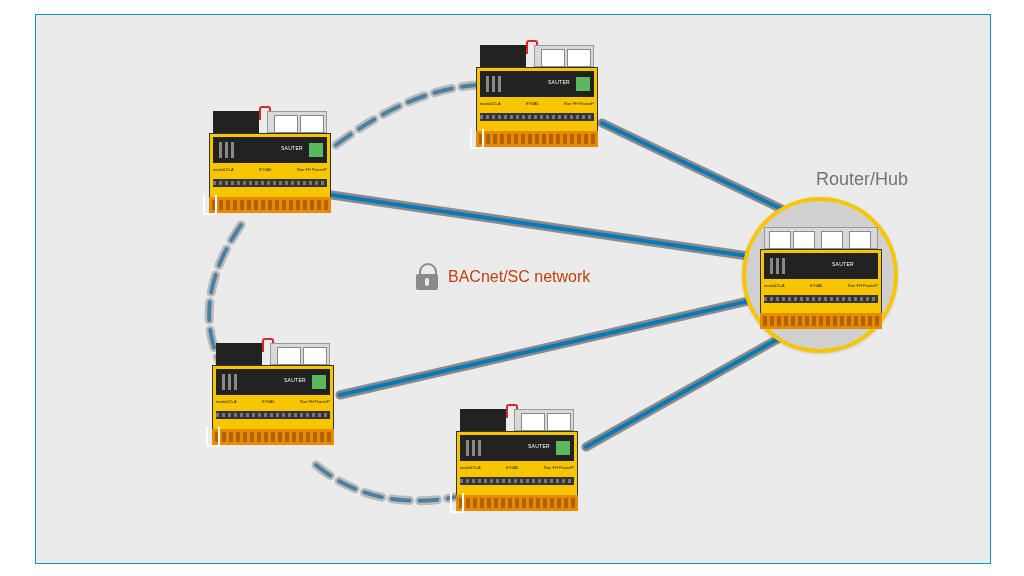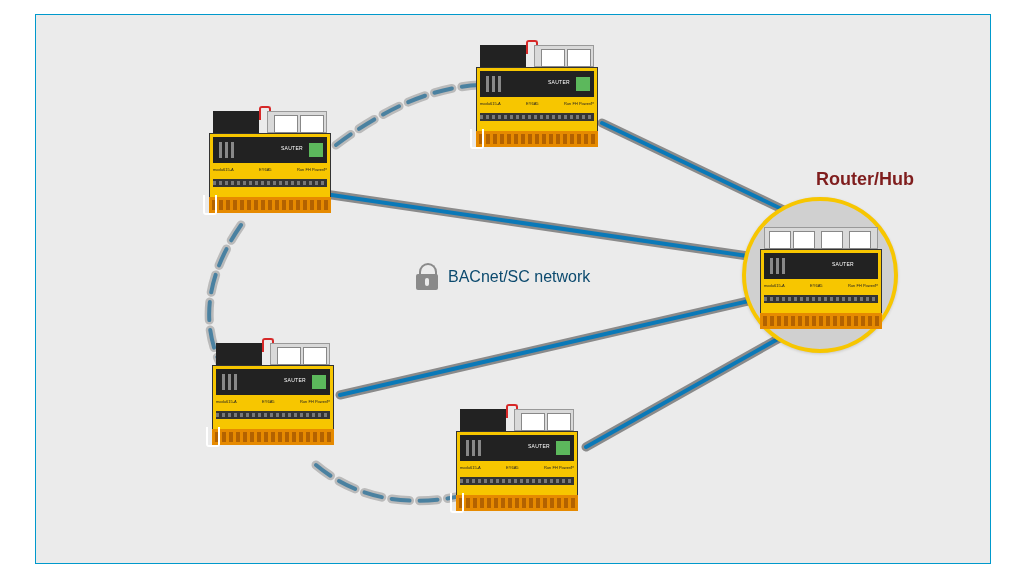--- a/index.html
+++ b/index.html
@@ -28,23 +28,23 @@
   .hub-wrap{position:absolute;width:148px;height:148px;border-radius:50%;background:#d0d0d0;border:4px solid #f7c600;box-shadow:0 1px 3px rgba(0,0,0,.15)}
   .hub-wrap .dev{left:14px;top:26px}
   .hub-wrap .dev .top-light{left:4px;width:114px}
   .hub-wrap .dev .top-light::before{left:4px;width:20px}
   .hub-wrap .dev .top-light::after{left:28px;width:20px}
   .hub-wrap .dev .port3,.hub-wrap .dev .port4{position:absolute;top:3px;width:20px;height:16px;background:#fff;border:1px solid #888}
   .hub-wrap .dev .port3{left:56px}
   .hub-wrap .dev .port4{left:84px}
   .hub-wrap .dev .panel::after{display:none}
 
-  .hub-label{position:absolute;font-size:18px;color:#7f1d1d;font-weight:700}
-
-  .center-label{position:absolute;display:flex;align-items:center;gap:10px;font-size:16px;color:#0c4a6e}
+  .hub-label{position:absolute;font-size:18px;color:#737373;font-weight:400}
+
+  .center-label{position:absolute;display:flex;align-items:center;gap:10px;font-size:16px;color:#c2410c}
   .lock{width:22px;height:27px;position:relative}
   .lock .sh{position:absolute;left:3px;top:0;width:14px;height:14px;border:2.5px solid #8a8a8a;border-bottom:none;border-radius:9px 9px 0 0}
   .lock .bd{position:absolute;left:0;top:11px;width:22px;height:16px;background:#8a8a8a;border-radius:2px}
   .lock .bd::after{content:"";position:absolute;left:9px;top:4px;width:4px;height:8px;background:#ebebeb;border-radius:2px}
 
   svg.conn{position:absolute;left:0;top:0;width:954px;height:548px;pointer-events:none}
 </style>
 </head>
 <body>
 

